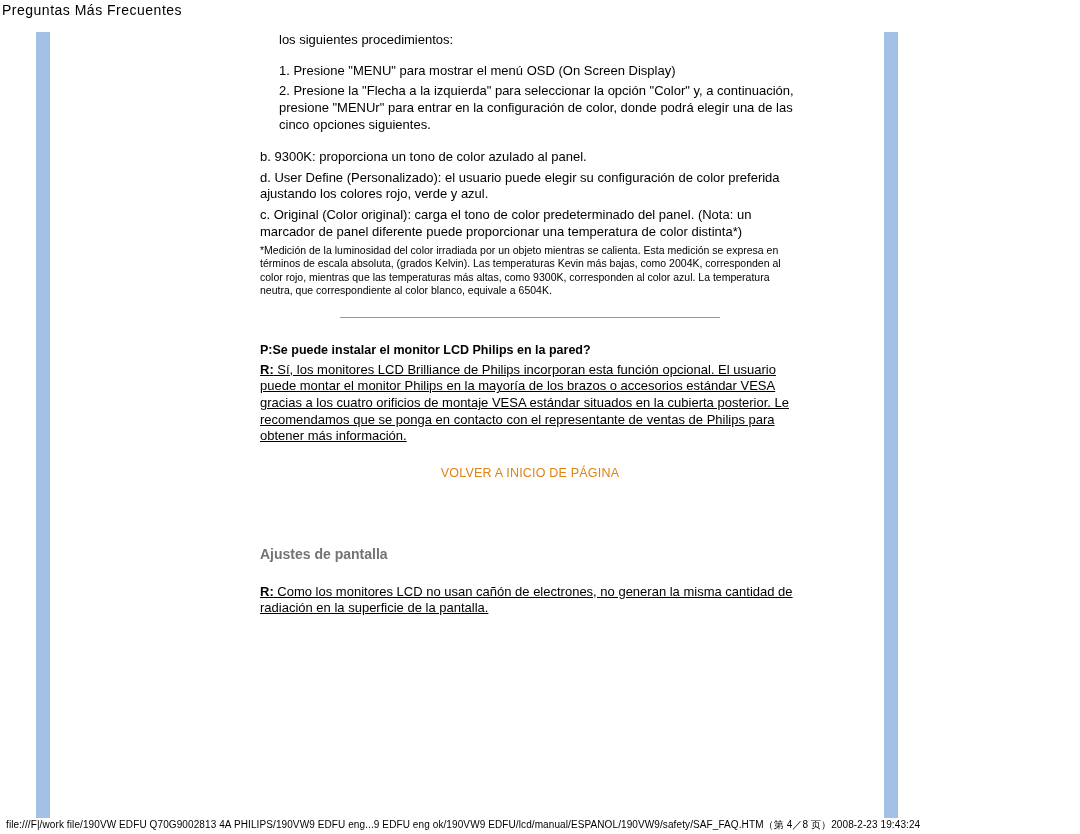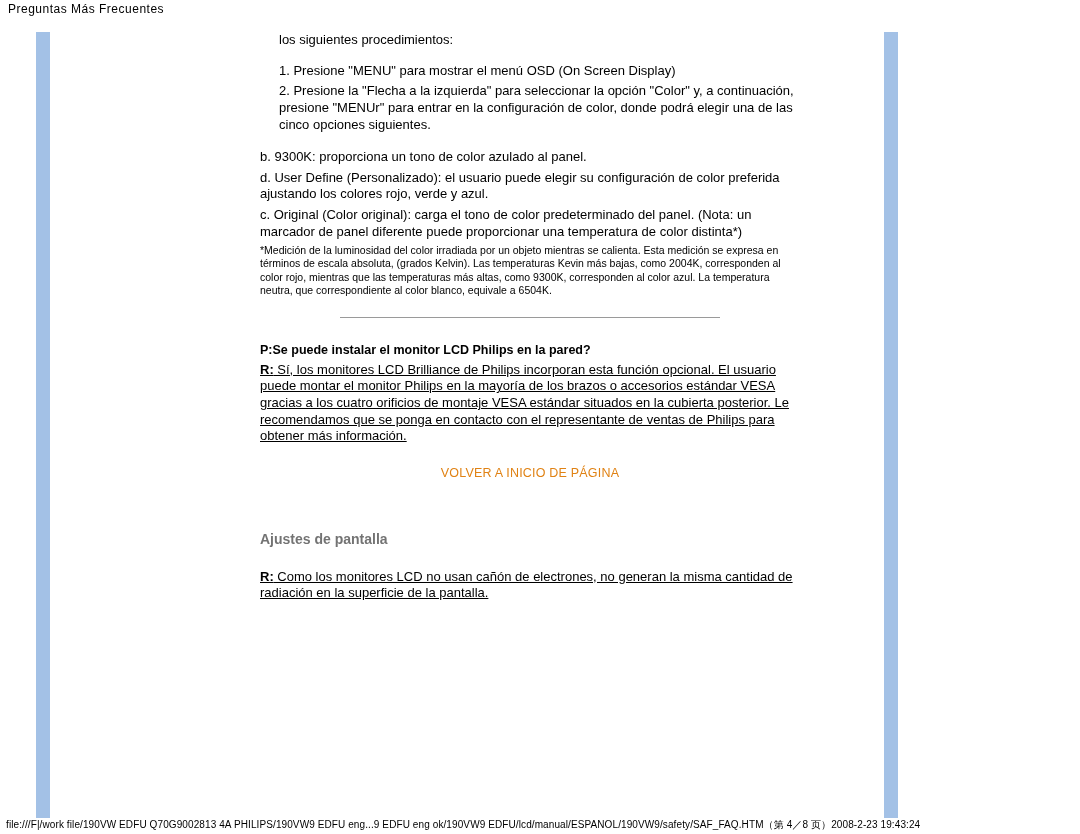--- a/index.html
+++ b/index.html
@@ -8,22 +8,22 @@
     width: 1080px;
     height: 834px;
     font-family: Arial, Helvetica, sans-serif;
     background: #fff;
     color: #000;
     overflow: hidden;
   }
   .page-header {
     position: absolute;
     top: 2px;
-    left: 8px;
-    font-size: 12px;
+    left: 2px;
+    font-size: 14px;
     letter-spacing: 0.5px;
     color: #000;
     text-align: center;
   }
   .page-footer {
     position: absolute;
     bottom: 2px;
     left: 6px;
     font-size: 10px;
     color: #000;
@@ -87,21 +87,21 @@
     margin-bottom: 14px;
     text-decoration: underline;
   }
   .answer .r-bold { font-weight: bold; }
   .back-link {
     display: block;
     text-align: center;
     color: #e08214;
     font-size: 12.5px;
     margin-top: 20px;
-    margin-bottom: 50px;
+    margin-bottom: 65px;
     text-decoration: none;
     letter-spacing: 0.2px;
   }
   .section-heading {
     color: #737373;
     font-weight: bold;
     font-size: 14px;
     margin-bottom: 20px;
   }
 </style>

